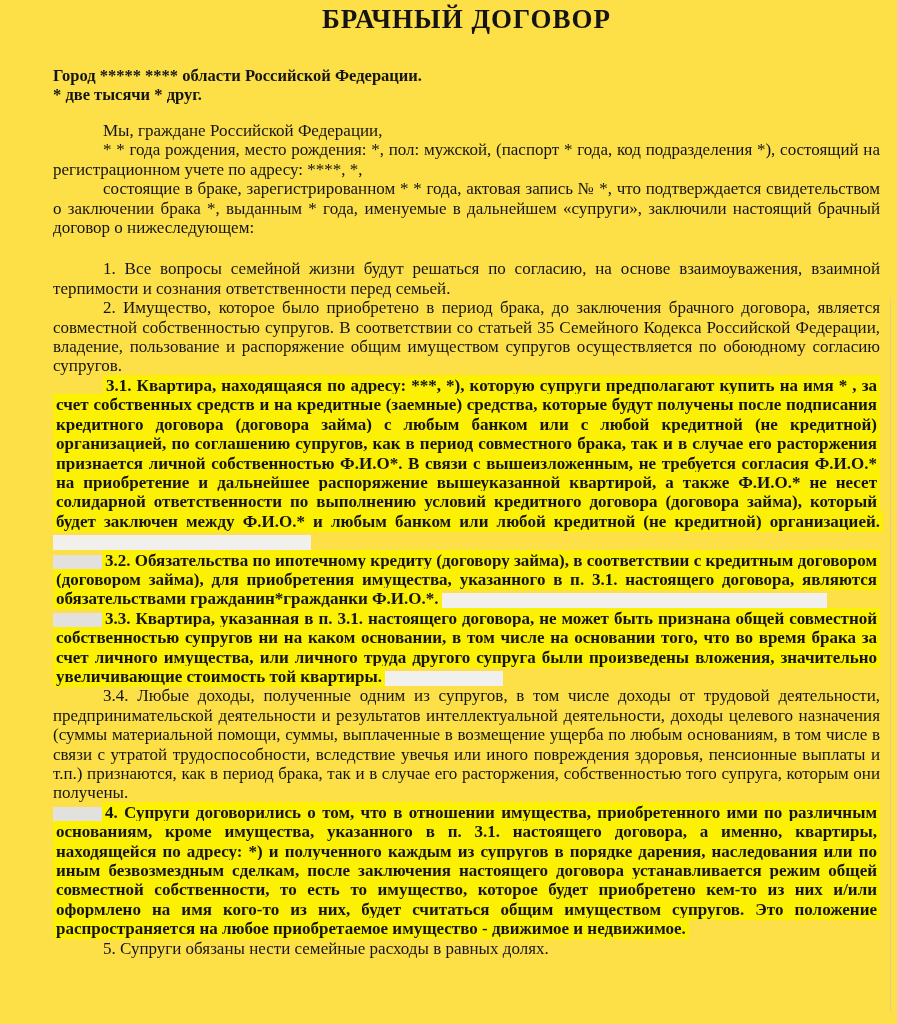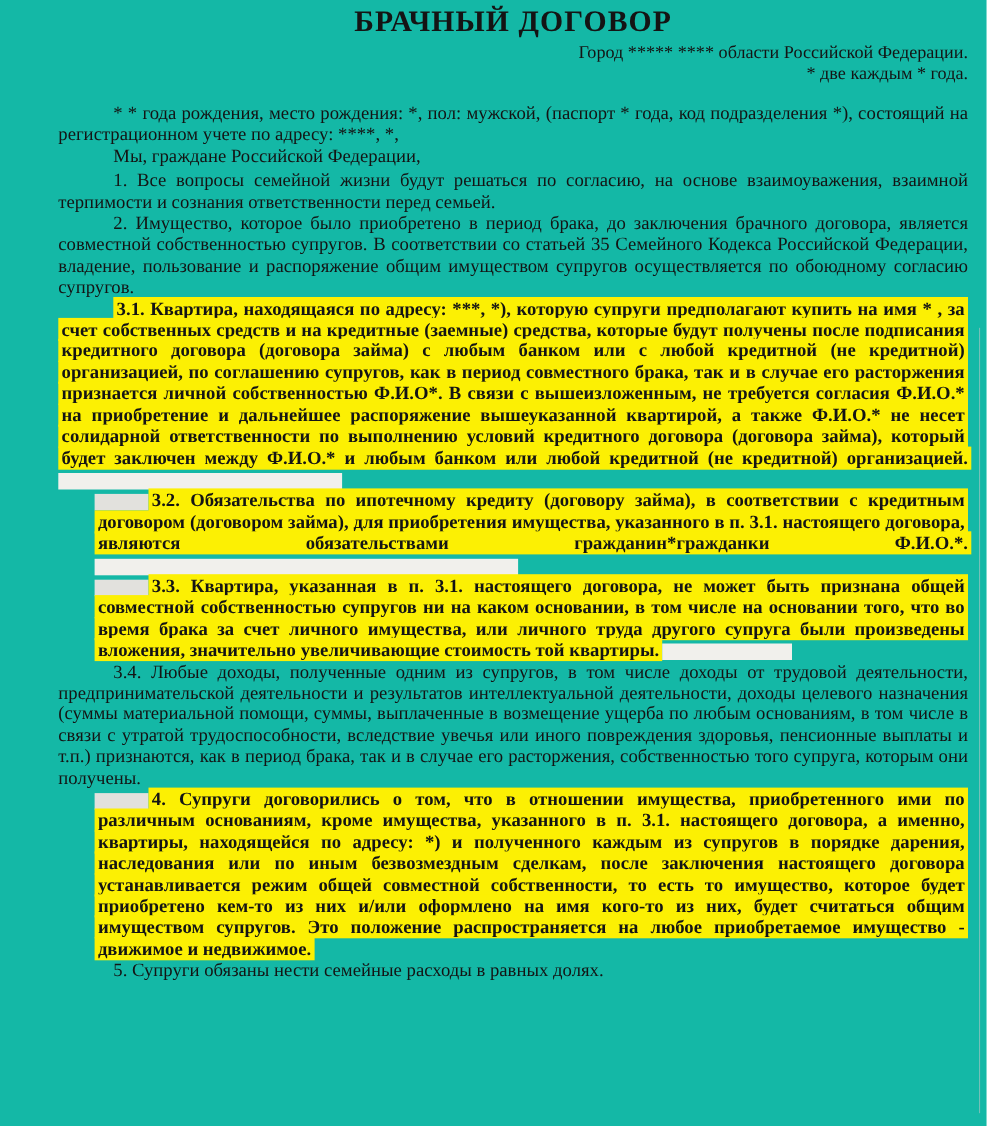--- a/index.html
+++ b/index.html
@@ -1,55 +1,56 @@
 <!DOCTYPE html>
 <html lang="ru" style="--hl: #fcf003; --underline: #4f81bd; --smudge: #e2e1dd; --trail: #f1f0ec;"><head>
 <meta charset="utf-8">
 <style>
   html,body{margin:0;padding:0;background:#ffffff;}
   .page{
     position:relative;
     width:897px;height:1024px;
-    background:#14b8a6;
+    background:#fde047;
     overflow:hidden;
     font-family:"Liberation Serif","DejaVu Serif",serif;
     color:#141414;
     box-sizing:border-box;
   }
   .doc{
     padding:2px 17px 0 53px; 
     box-sizing:border-box;
   }
   .doc-title{
     margin:2px 0 0 0;
     font-size:27px;
     font-weight:bold;
     text-align:center;
     letter-spacing:1px;
     line-height:31px;
   }
   .subtitle{
-    margin-top:3px;
+    margin-top:31px;
     font-size:16.5px;
     line-height:19px;
-    text-align:right;
+    text-align:left;
+    font-weight:bold;
   }
   .subtitle div{margin:0;}
   .doc-body{
     margin-top:17px;
     font-size:17px;
     line-height:19.4px;
     text-align:justify;
   }
   p.para{
     margin:0;
     text-indent:50px;
   }
-  p.para.gap{margin-top:3px;}
-  p.para.noindent{text-indent:0;margin-left:33px;}
+  p.para.gap{margin-top:22px;}
+  p.para.noindent{text-indent:0;}
   .hl{
     background:var(--hl,#fcf003);
     box-decoration-break:clone;
     -webkit-box-decoration-break:clone;
     padding:1px 3px;
     font-weight:bold;
   }
   .plain{background:transparent;}
   .smudge{
     display:inline-block;
@@ -76,25 +77,26 @@
   }
 </style>
 </head>
 <body>
 
 <div class="page">
   <div class="doc">
     <h1 class="doc-title">БРАЧНЫЙ ДОГОВОР</h1>
     <div class="subtitle">
       <div>Город ***** **** области Российской Федерации.</div>
-      <div>* две каждым * года.</div>
+      <div>* две тысячи * друг.</div>
     </div>
     <div class="doc-body">
+        <p class="para"><span class="plain">Мы, граждане Российской Федерации,</span></p>
         <p class="para"><span class="plain">* * года рождения, место рождения: *, пол: мужской, (паспорт * года, код подразделения *), состоящий на регистрационном учете по адресу: ****, *,</span></p>
-        <p class="para"><span class="plain">Мы, граждане Российской Федерации,</span></p>
+        <p class="para"><span class="plain">состоящие в браке, зарегистрированном * * года, актовая запись № *, что подтверждается свидетельством о заключении брака *, выданным * года, именуемые в дальнейшем «супруги», заключили настоящий брачный договор о нижеследующем:</span></p>
         <p class="para gap"><span class="plain">1. Все вопросы семейной жизни будут решаться по согласию, на основе взаимоуважения, взаимной терпимости и сознания ответственности перед семьей.</span></p>
         <p class="para"><span class="plain">2. Имущество, которое было приобретено в период брака, до заключения брачного договора, является совместной собственностью супругов. В соответствии со статьей 35 Семейного Кодекса Российской Федерации, владение, пользование и распоряжение общим имуществом супругов осуществляется по обоюдному согласию супругов.</span></p>
         <p class="para"><span class="hl">3.1. Квартира, находящаяся по адресу: ***, *), которую супруги предполагают купить на имя * , за счет собственных средств и на кредитные (заемные) средства, которые будут получены после подписания кредитного договора (договора займа) с любым банком или с любой кредитной (не кредитной) организацией, по соглашению супругов, как в период совместного брака, так и в случае его расторжения признается личной собственностью Ф.И.О*. В связи с вышеизложенным, не требуется согласия Ф.И.О.* на приобретение и дальнейшее распоряжение вышеуказанной квартирой, а также Ф.И.О.* не несет солидарной ответственности по выполнению условий кредитного договора (договора займа), который будет заключен между Ф.И.О.* и любым банком или любой кредитной (не кредитной) организацией.</span><span class="trail" style="width: 258px;"></span></p>
         <p class="para noindent"><span class="smudge"></span><span class="hl">3.2. Обязательства по ипотечному кредиту (договору займа), в соответствии с кредитным договором (договором займа), для приобретения имущества, указанного в п. 3.1. настоящего договора, являются обязательствами гражданин*гражданки Ф.И.О.*.</span><span class="trail" style="width: 385px;"></span></p>
         <p class="para noindent"><span class="smudge"></span><span class="hl">3.3. Квартира, указанная в п. 3.1. настоящего договора, не может быть признана общей совместной собственностью супругов ни на каком основании, в том числе на основании того, что во время брака за счет личного имущества, или личного труда другого супруга были произведены вложения, значительно увеличивающие стоимость той квартиры.</span><span class="trail" style="width: 118px;"></span></p>
         <p class="para"><span class="plain">3.4. Любые доходы, полученные одним из супругов, в том числе доходы от трудовой деятельности, предпринимательской деятельности и результатов интеллектуальной деятельности, доходы целевого назначения (суммы материальной помощи, суммы, выплаченные в возмещение ущерба по любым основаниям, в том числе в связи с утратой трудоспособности, вследствие увечья или иного повреждения здоровья, пенсионные выплаты и т.п.) признаются, как в период брака, так и в случае его расторжения, собственностью того супруга, которым они получены.</span></p>
         <p class="para noindent"><span class="smudge"></span><span class="hl">4. Супруги договорились о том, что в отношении имущества, приобретенного ими по различным основаниям, кроме имущества, указанного в п. 3.1. настоящего договора, а именно, квартиры, находящейся по адресу: *) и полученного каждым из супругов в порядке дарения, наследования или по иным безвозмездным сделкам, после заключения настоящего договора устанавливается режим общей совместной собственности, то есть то имущество, которое будет приобретено кем-то из них и/или оформлено на имя кого-то из них, будет считаться общим имуществом супругов. Это положение распространяется на любое приобретаемое имущество - движимое и недвижимое.</span></p>
         <p class="para"><span class="plain">5. Супруги обязаны нести семейные расходы в равных долях.</span></p>
       </div>
   </div>

